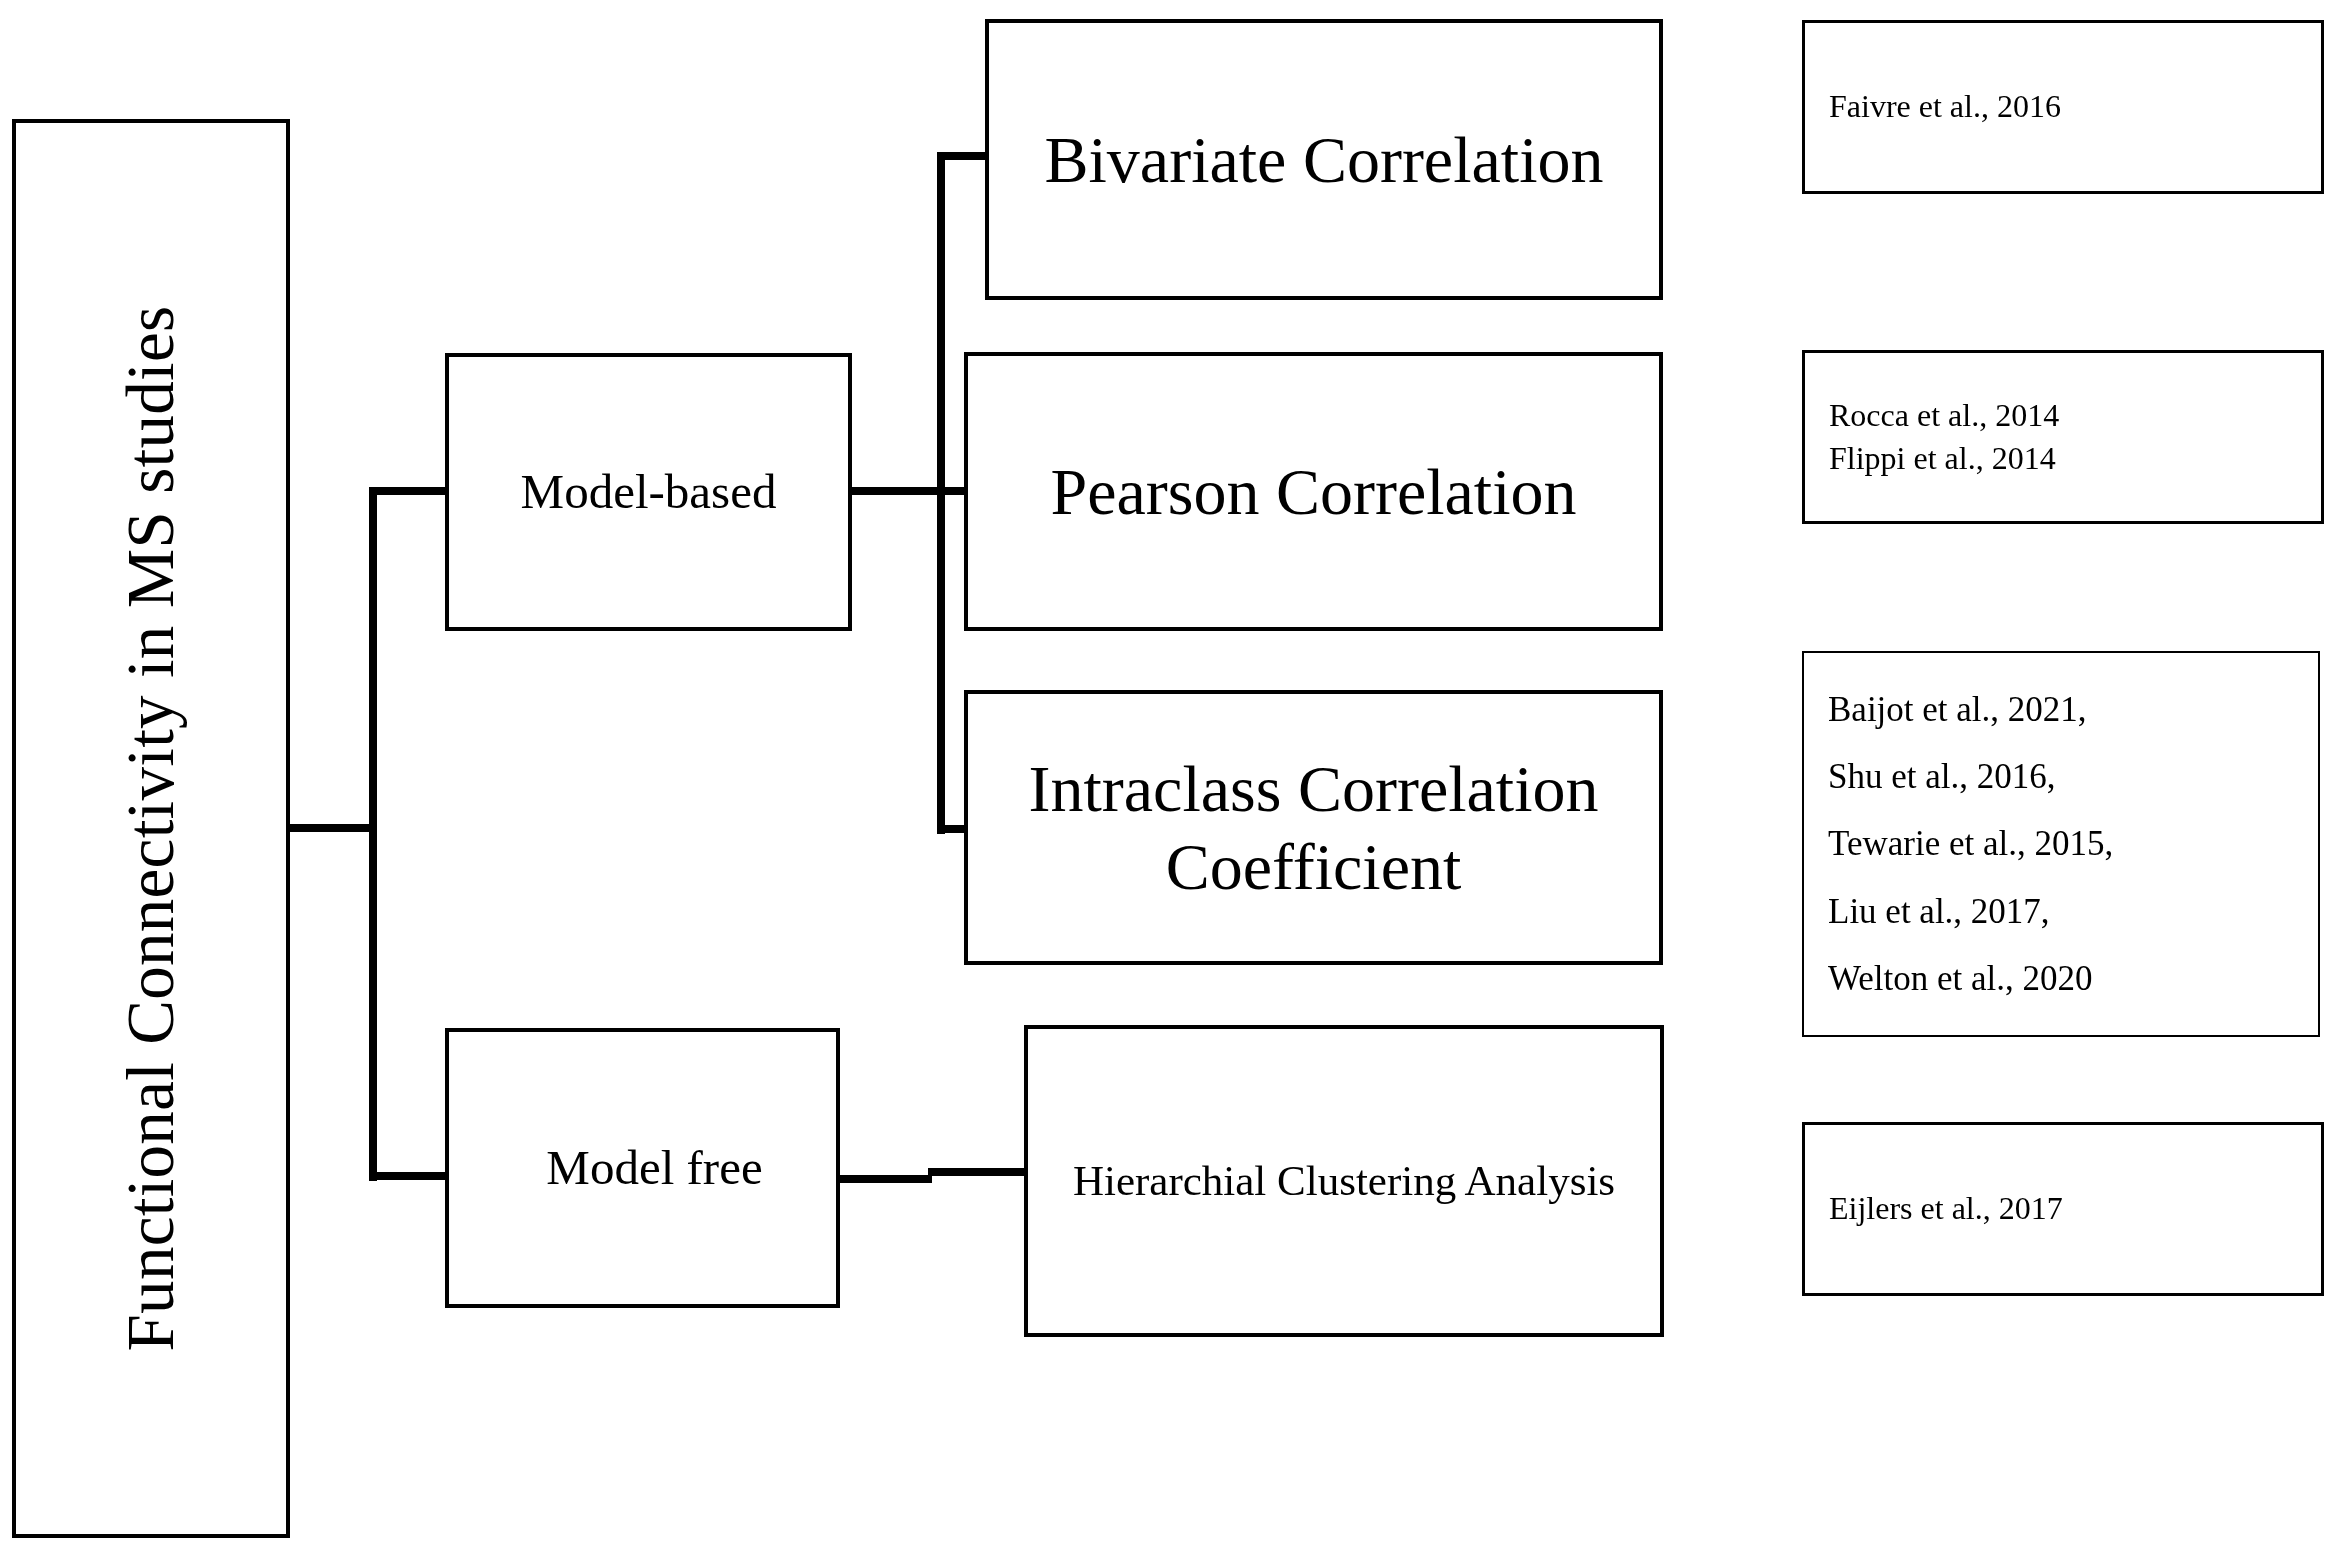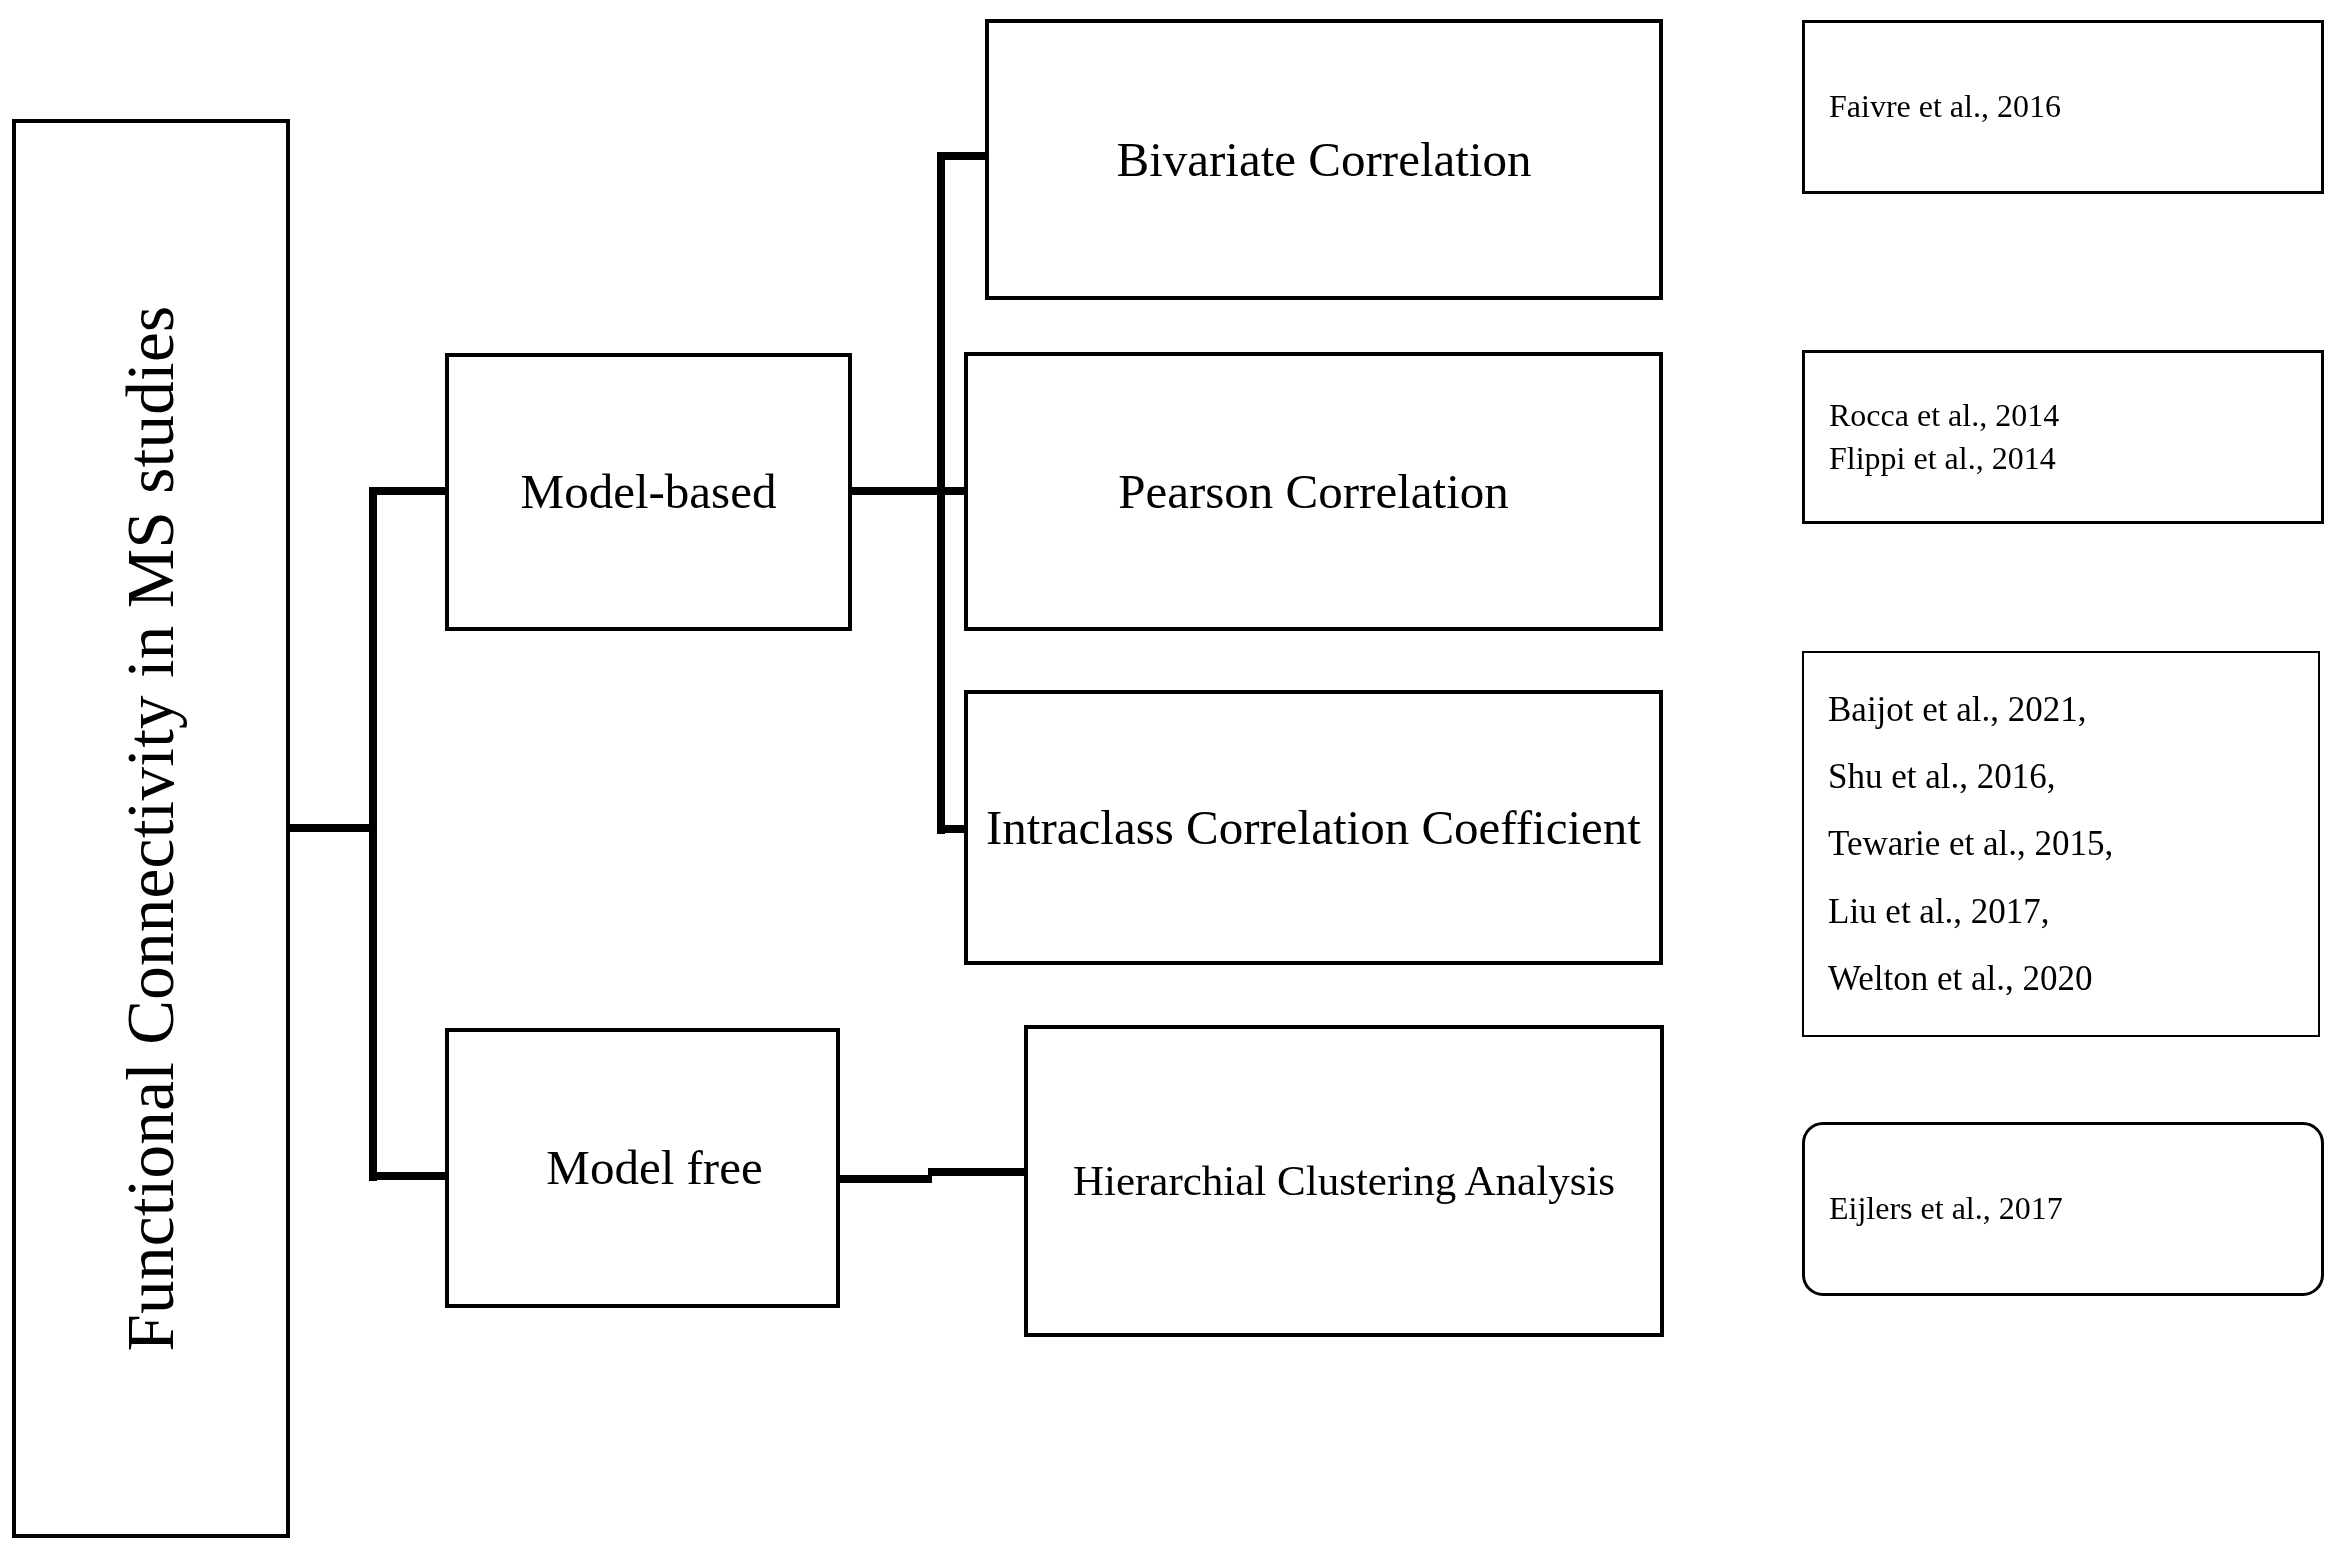--- a/index.html
+++ b/index.html
@@ -49,21 +49,21 @@
   .cat-box {
     border: 4.2px solid #000000;
     font-size: 49px;
   }
   #node-model-based { left: 445px;  top: 353px;  width: 407px;  height: 278px; }
   #node-model-free  { left: 445px;  top: 1028px; width: 395px;  height: 280px; padding-left: 24px; }
 
   
   .method-box {
     border: 4.2px solid #000000;
-    font-size: 49px;
+    font-size: 66px;
   }
   #node-bivariate  { left: 985px; top: 19px;   width: 678px; height: 281px; }
   #node-pearson    { left: 964px; top: 352px;  width: 699px; height: 279px; }
   #node-icc        { left: 964px; top: 690px; width: 699px; height: 275px; }
   #node-hca        { left: 1024px; top: 1025px; width: 640px; height: 312px; font-size: 43px; }
 
   
   .cite-box {
     position: absolute;
     box-sizing: border-box;
@@ -74,21 +74,21 @@
   }
   .cite-line {
     font-size: 32px;
     line-height: 1.35;
     white-space: nowrap;
   }
   #cite-1 { left: 1802px; top: 19.6px;   width: 522px; height: 174px; display:flex; flex-direction:column; justify-content:center; }
   #cite-2 { left: 1802px; top: 350px;  width: 522px; height: 174px; display:flex; flex-direction:column; justify-content:center; }
   #cite-3 { left: 1802px; top: 618px; width: 518px; height: 386px; border-width: 2.4px; display:flex; flex-direction:column; justify-content:center;margin-top:33px; }
   #cite-3 .cite-line { font-size: 35px; line-height: 1.92; }
-  #cite-4 { left: 1802px; top: 1122px; width: 522px; height: 174px; display:flex; flex-direction:column; justify-content:center;border-radius:21px; }
+  #cite-4 { left: 1802px; top: 1122px; width: 522px; height: 174px; display:flex; flex-direction:column; justify-content:center; }
 
   
   .ln {
     position: absolute;
     background: #000000;
   }
 </style>
 </head>
 <body>
 

